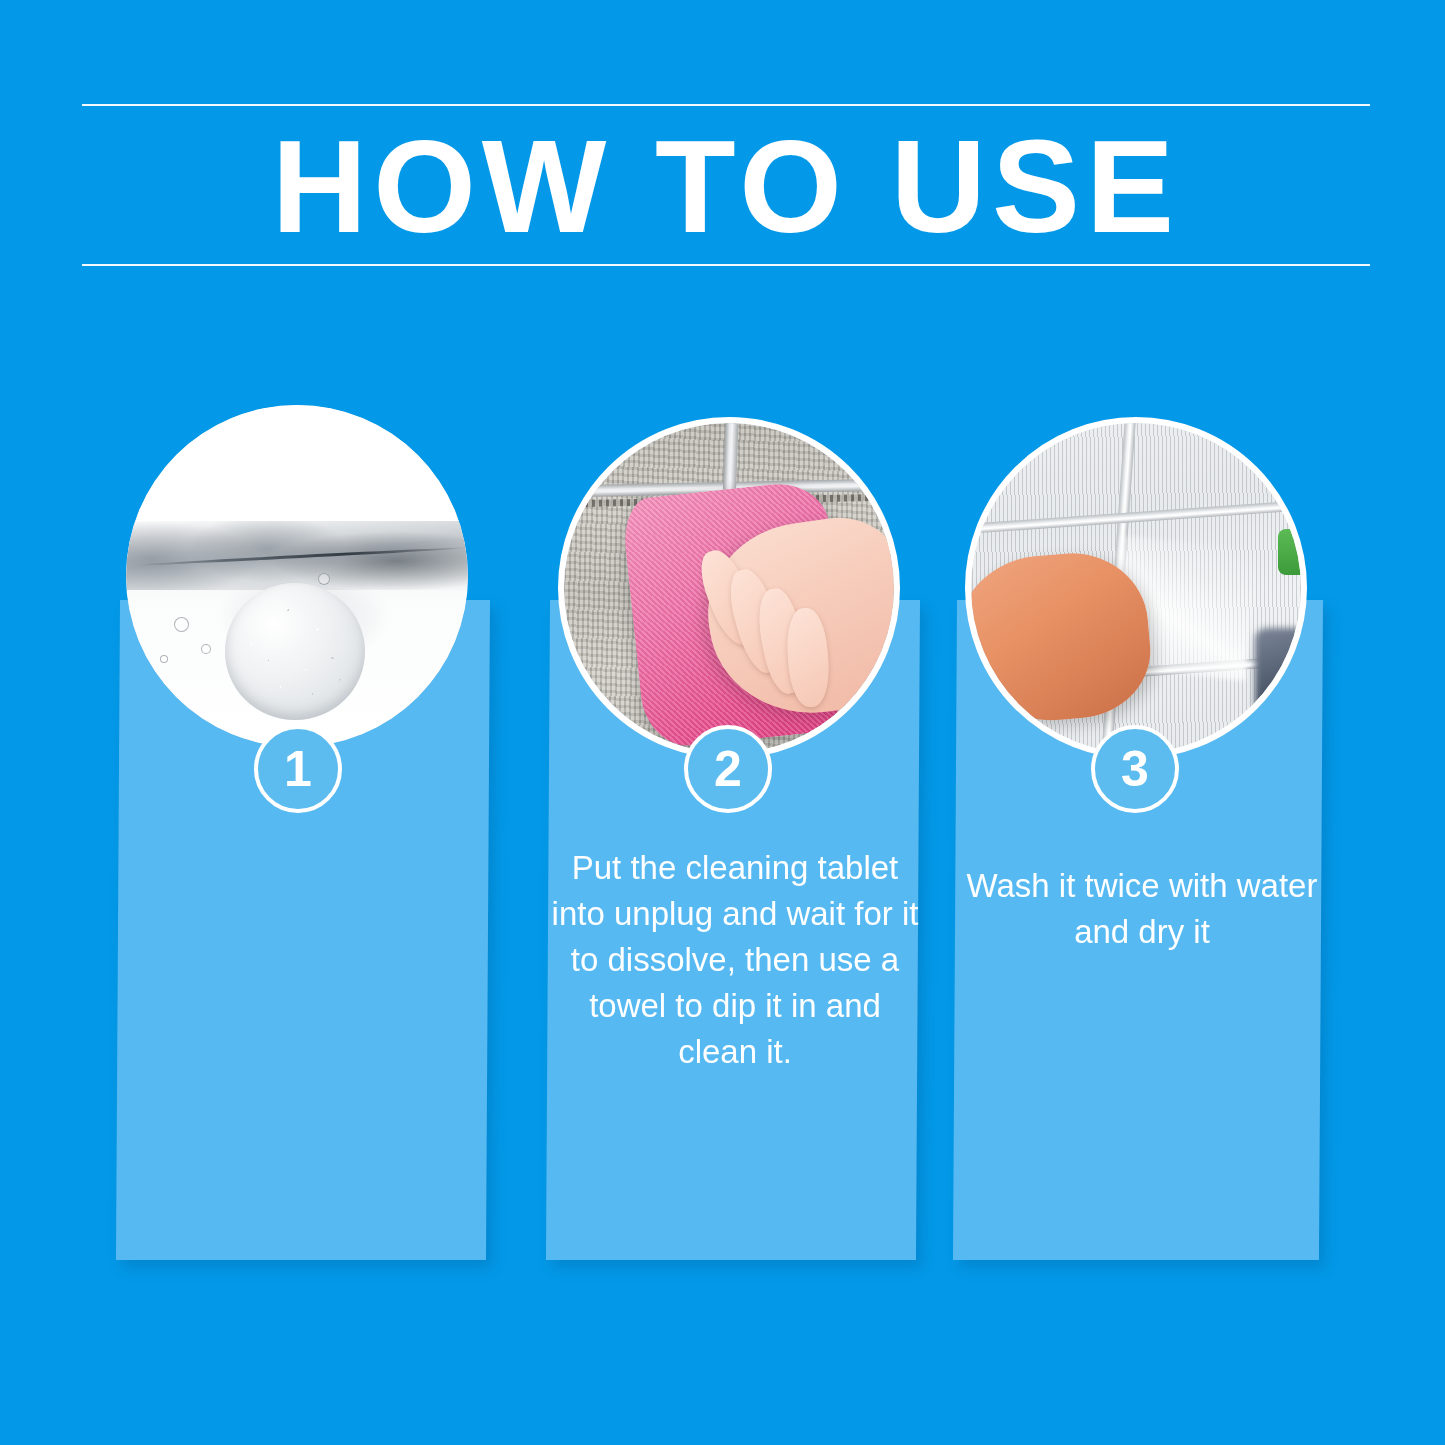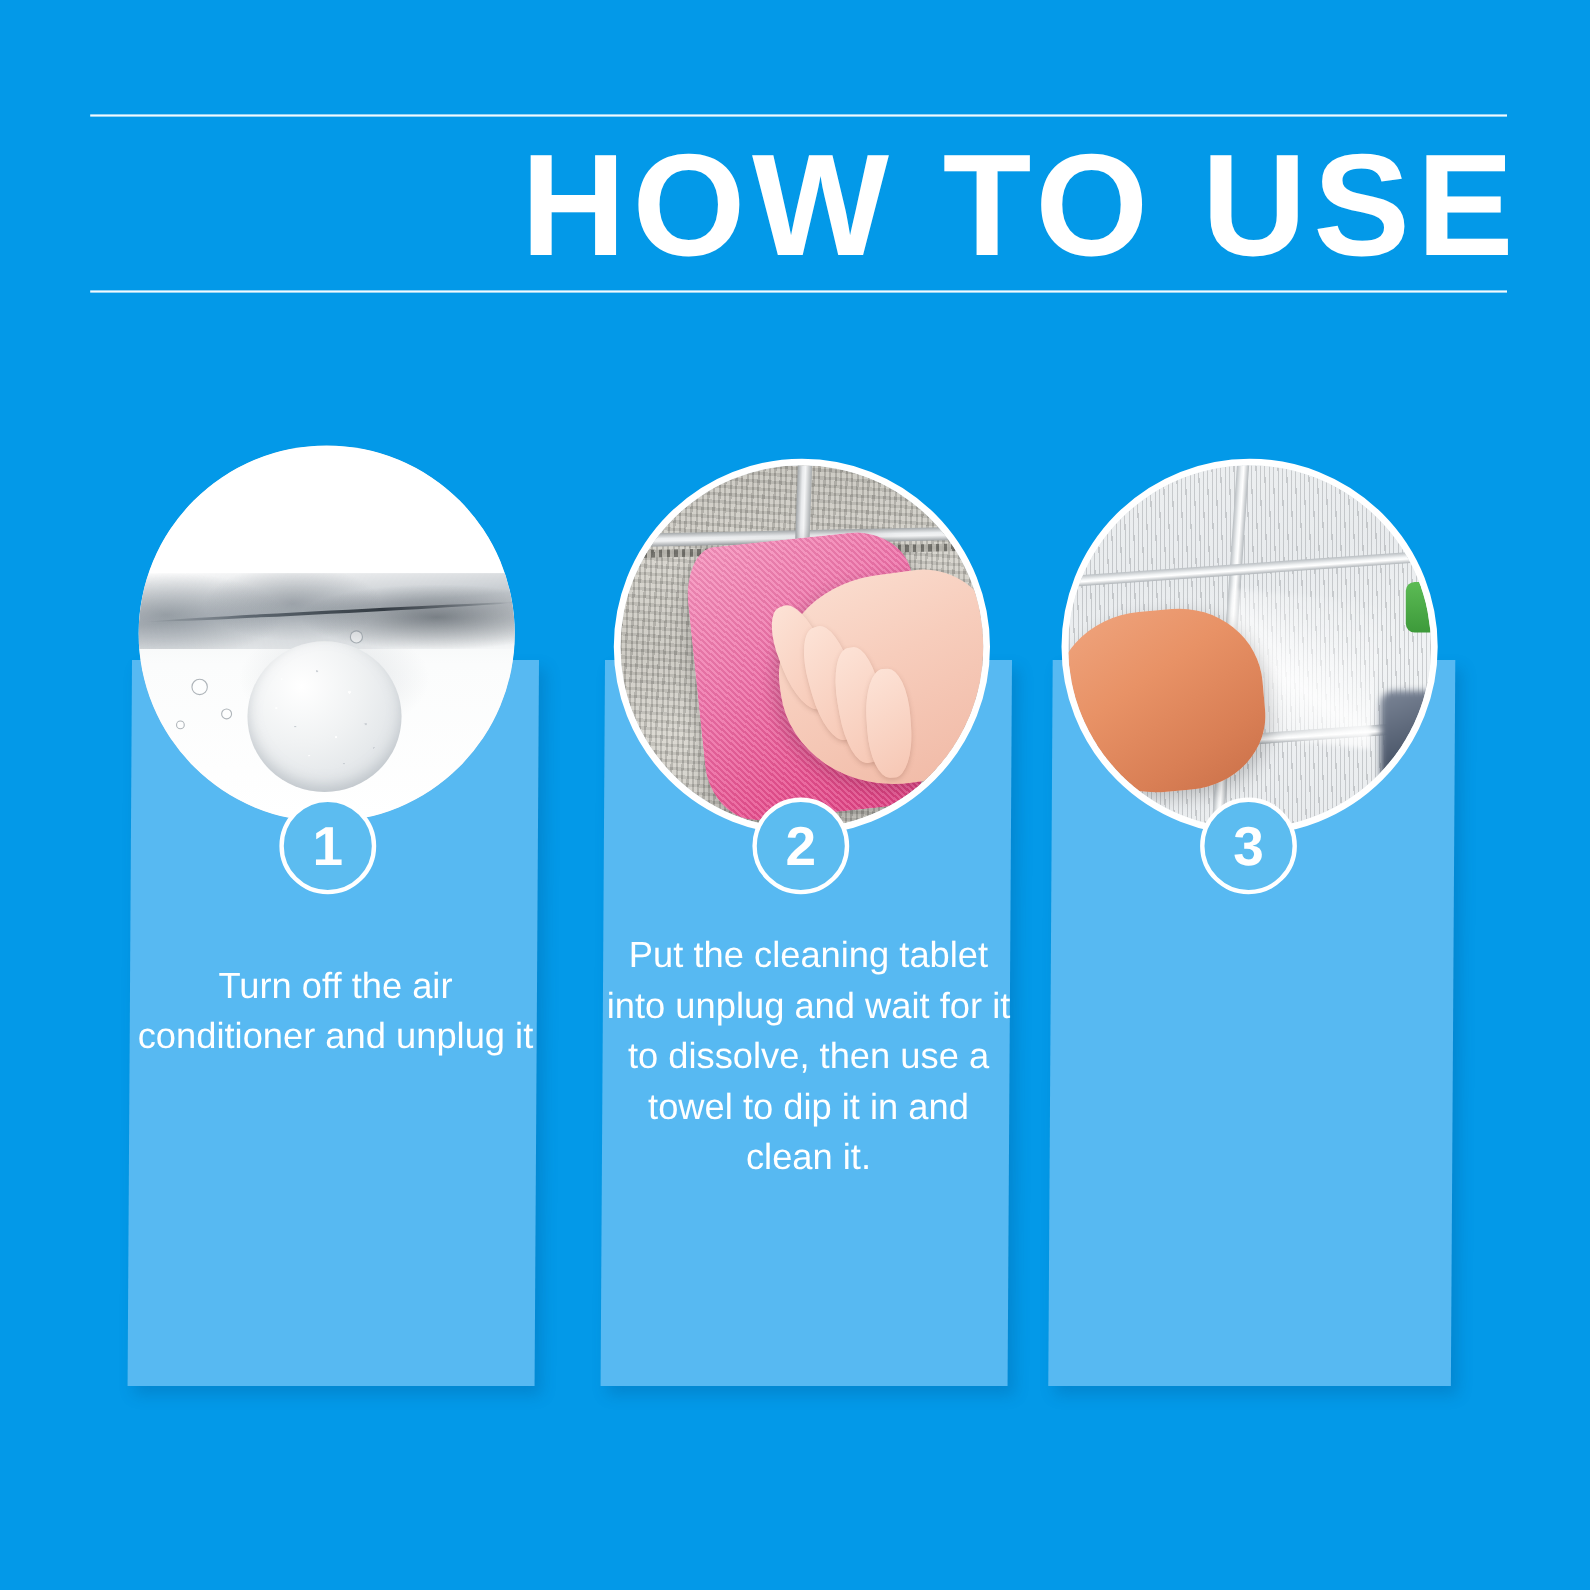--- a/index.html
+++ b/index.html
@@ -29,24 +29,24 @@
     width: 100%;
     height: 2px;
     background: #ffffff;
     opacity: 0.95;
   }
   #rule-top { top: 0; }
   #rule-bottom { top: 160px; }
 
   #page-title {
     position: absolute;
-    left: 12px;
+    left: 0;
     top: 8px;
     width: 100%;
-    text-align: right;
+    text-align: center;
     color: #ffffff;
     font-size: 132px;
     line-height: 150px;
     font-weight: bold;
     letter-spacing: 6px;
     font-family: "Liberation Sans", sans-serif;
     white-space: nowrap;
   }
 
   
@@ -380,21 +380,20 @@
         <div class="water-line"></div>
         <div class="bubble" style="left:14%; top:62%; width:13px; height:13px;"></div>
         <div class="bubble" style="left:22%; top:70%; width:8px; height:8px;"></div>
         <div class="bubble" style="left:10%; top:73%; width:6px; height:6px;"></div>
         <div class="bubble" style="left:56%; top:49%; width:10px; height:10px;"></div>
         <div class="tablet"></div>
       </div>
     </div>
 
     <div class="badge">1</div>
-    <div class="caption">Turn off the air conditioner and unplug it</div>
   </div>
 
   <div class="step s2">
     <div class="card"></div>
 
     <div class="photo ringed">
       <div class="inner ph2">
         <div class="grille-h"></div>
         <div class="grille-dust"></div>
         <div class="grille-v"></div>
@@ -421,15 +420,16 @@
         <div class="mesh-frame-h"></div>
         <div class="mesh-frame-h2"></div>
         <div class="green-hose"></div>
         <div class="dark-blur"></div>
         <div class="spray"></div>
         <div class="hand3"></div>
       </div>
     </div>
 
     <div class="badge">3</div>
+    <div class="caption">Wash it twice with water and dry it</div>
   </div>
 
 </div>
 
 </body></html>

